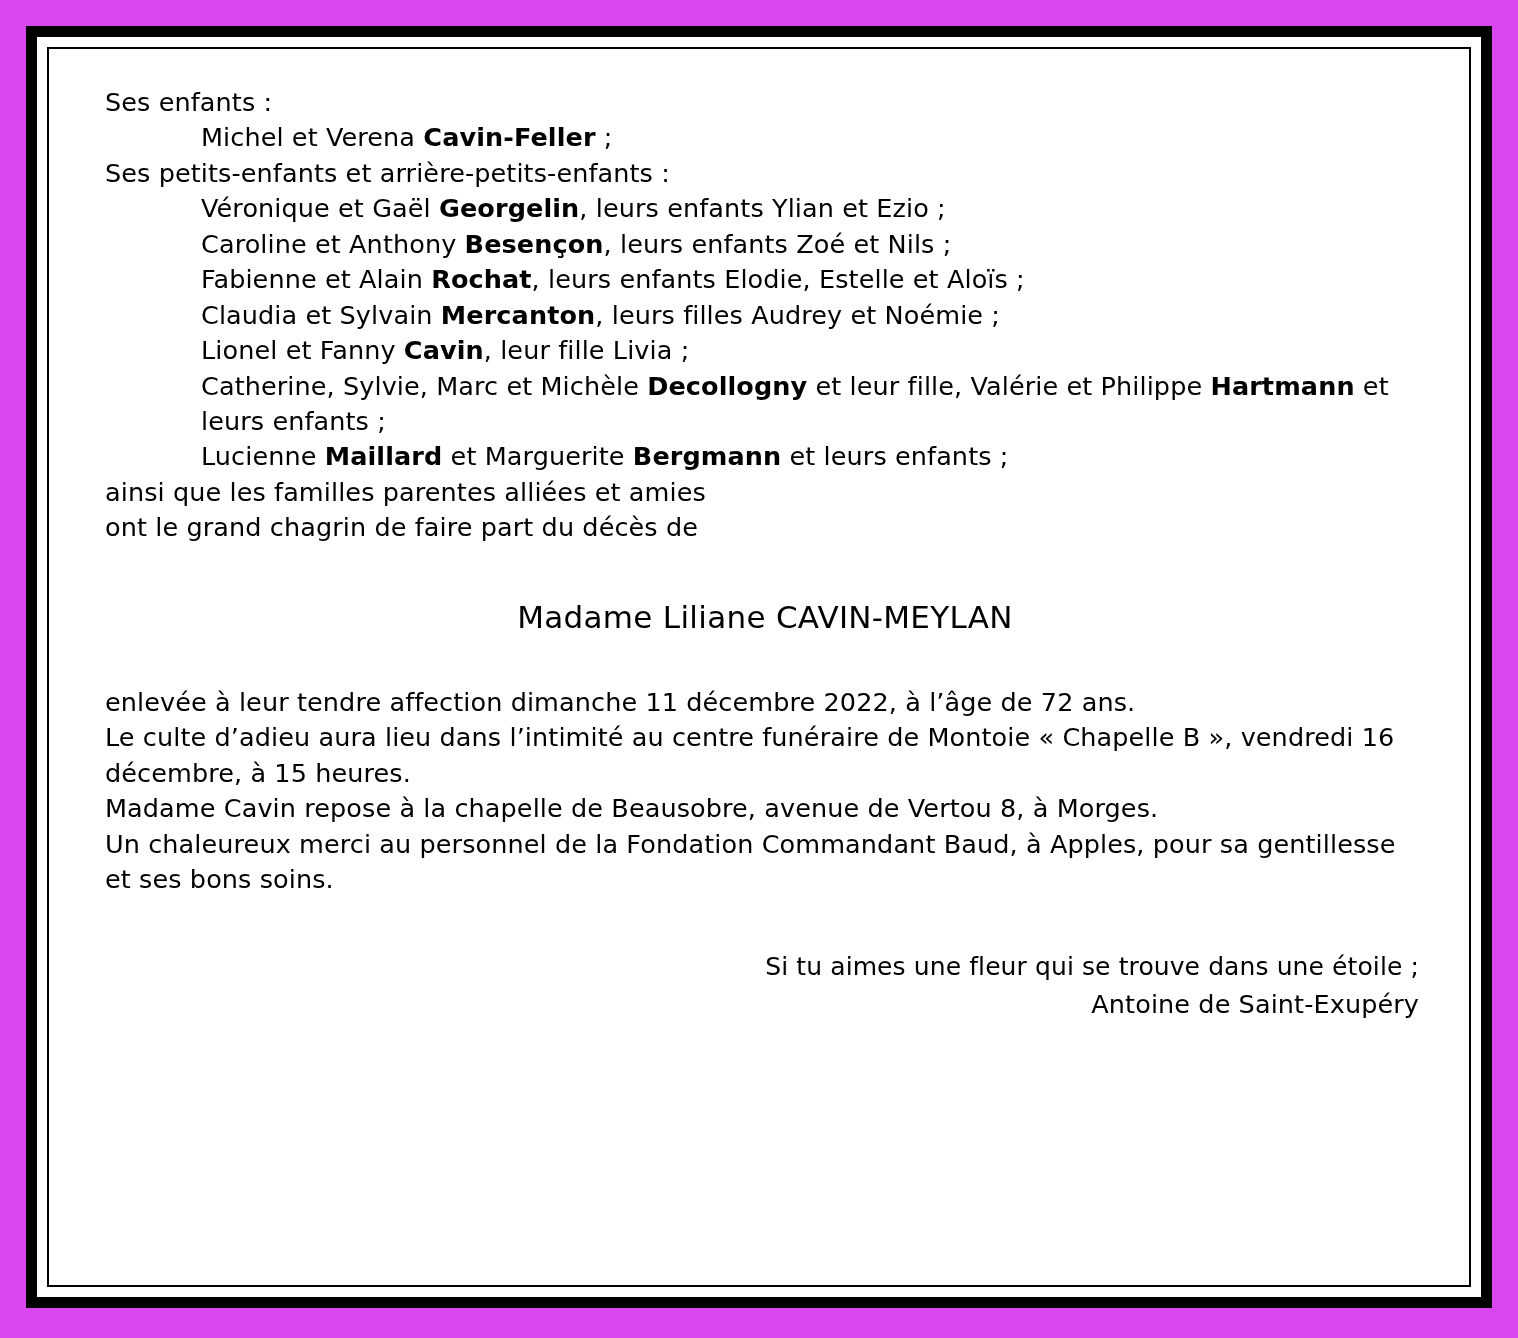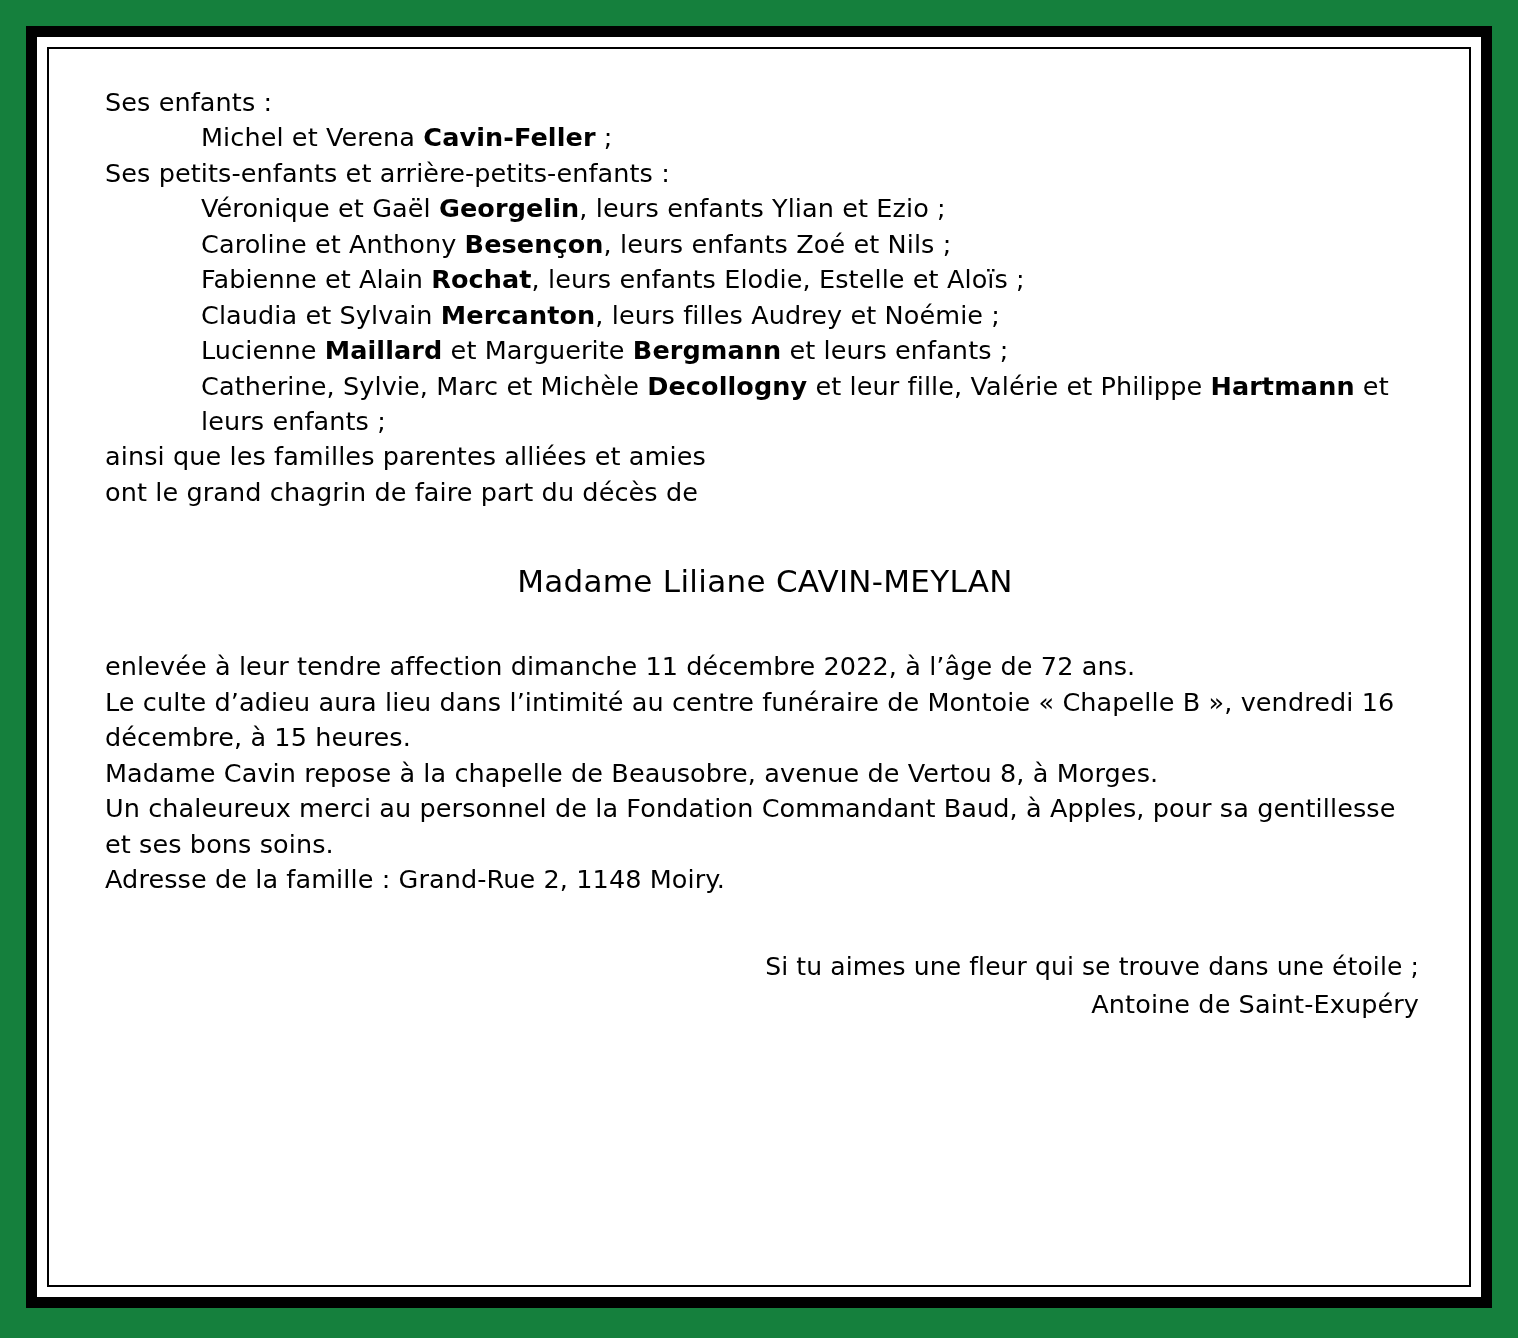--- a/index.html
+++ b/index.html
@@ -11,21 +11,21 @@
     width: 1518px;
     height: 1338px;
     font-family: "DejaVu Sans", sans-serif;
     color: #000000;
   }
   .page {
     box-sizing: border-box;
     width: 1518px;
     height: 1338px;
     padding: 26px 26px 30px 26px;
-    background: #15803d;
+    background: #d946ef;
   }
   .outer-frame {
     box-sizing: border-box;
     width: 100%;
     height: 100%;
     border: 11px solid #000000;
     padding: 10px;
     background: #ffffff;
   }
   .inner-frame {
@@ -102,37 +102,37 @@
 
         <div class="line indent"><span>Véronique et Gaël </span><b>Georgelin</b><span>, leurs enfants Ylian et Ezio ;</span></div>
 
         <div class="line indent"><span>Caroline et Anthony </span><b>Besençon</b><span>, leurs enfants Zoé et Nils ;</span></div>
 
 
         <div class="line indent"><span>Fabienne et Alain </span><b>Rochat</b><span>, leurs enfants Elodie, Estelle et Aloïs ;</span></div>
 
         <div class="line indent"><span>Claudia et Sylvain </span><b>Mercanton</b><span>, leurs filles Audrey et Noémie ;</span></div>
 
+        <div class="line indent"><span>Lionel et Fanny </span><b>Cavin</b><span>, leur fille Livia ;</span></div>
 
 
+        <div class="line hang"><span class="pad"></span><span>Catherine, Sylvie, Marc et Michèle </span><b>Decollogny</b><span> et leur fille, Valérie et Philippe </span><b>Hartmann</b><span> et leurs enfants ;</span></div>
+
         <div class="line indent"><span>Lucienne </span><b>Maillard</b><span> et Marguerite </span><b>Bergmann</b><span> et leurs enfants ;</span></div>
-
-        <div class="line hang"><span class="pad"></span><span>Catherine, Sylvie, Marc et Michèle </span><b>Decollogny</b><span> et leur fille, Valérie et Philippe </span><b>Hartmann</b><span> et leurs enfants ;</span></div>
 
         <div class="line">ainsi que les familles parentes alliées et amies</div>
         <div class="line">ont le grand chagrin de faire part du décès de</div>
 
         <div class="deceased-name">Madame Liliane CAVIN-MEYLAN</div>
 
         <div class="body-block">
           <div class="line">enlevée à leur tendre affection dimanche 11 décembre 2022, à l’âge de 72 ans.</div>
           <div class="line">Le culte d’adieu aura lieu dans l’intimité au centre funéraire de Montoie « Chapelle B », vendredi 16 décembre, à 15 heures.</div>
           <div class="line">Madame Cavin repose à la chapelle de Beausobre, avenue de Vertou 8, à Morges.</div>
           <div class="line">Un chaleureux merci au personnel de la Fondation Commandant Baud, à Apples, pour sa gentillesse et ses bons soins.</div>
-          <div class="line">Adresse de la famille : Grand-Rue 2, 1148 Moiry.</div>
         </div>
 
         <div class="quote-block">
           <div class="line">Si tu aimes une fleur qui se trouve dans une étoile ;</div>
         </div>
         <div class="quote-author">Antoine de Saint-Exupéry</div>
 
       </div>
     </div>
   </div>

